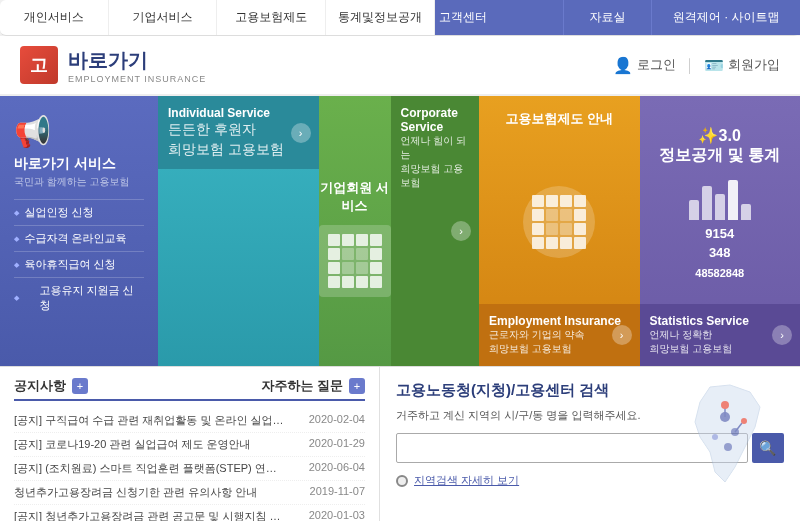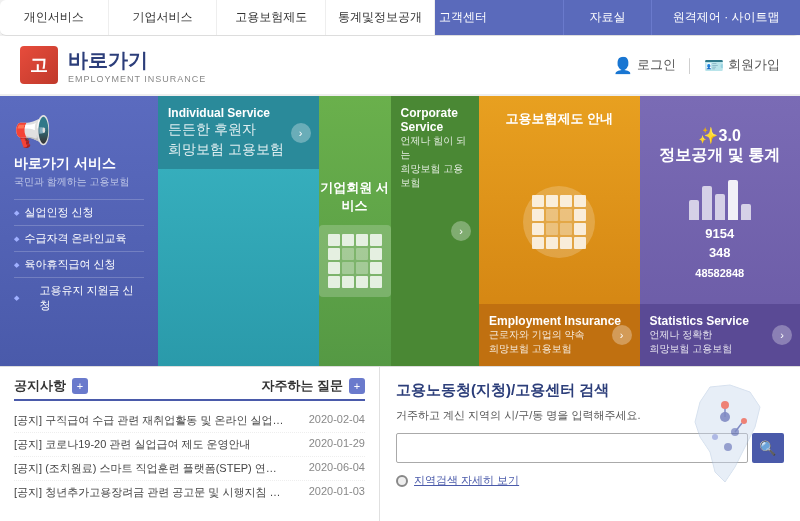--- a/index.html
+++ b/index.html
@@ -182,20 +182,24 @@
         <span style="color:#888;flex-shrink:0;margin-left:6px;">2020-02-04</span>
       </div>
       <div style="display:flex;justify-content:space-between;font-size:11px;color:#444;padding:4px 0;border-bottom:1px dotted #eee;cursor:pointer;">
         <span style="overflow:hidden;text-overflow:ellipsis;white-space:nowrap;max-width:270px;">[공지] 코로나19-20 관련 실업급여 제도 운영안내</span>
         <span style="color:#888;flex-shrink:0;margin-left:6px;">2020-01-29</span>
       </div>
       <div style="display:flex;justify-content:space-between;font-size:11px;color:#444;padding:4px 0;border-bottom:1px dotted #eee;cursor:pointer;">
         <span style="overflow:hidden;text-overflow:ellipsis;white-space:nowrap;max-width:270px;">[공지] (조치원료) 스마트 직업훈련 플랫폼(STEP) 연계서비...</span>
         <span style="color:#888;flex-shrink:0;margin-left:6px;">2020-06-04</span>
       </div>
+      <div style="display:flex;justify-content:space-between;font-size:11px;color:#444;padding:4px 0;border-bottom:1px dotted #eee;cursor:pointer;">
+        <span style="overflow:hidden;text-overflow:ellipsis;white-space:nowrap;max-width:270px;">청년추가고용장려금 신청기한 관련 유의사항 안내</span>
+        <span style="color:#888;flex-shrink:0;margin-left:6px;">2019-11-07</span>
+      </div>
       <div style="display:flex;justify-content:space-between;font-size:11px;color:#444;padding:4px 0;cursor:pointer;">
         <span style="overflow:hidden;text-overflow:ellipsis;white-space:nowrap;max-width:270px;">[공지] 청년추가고용장려금 관련 공고문 및 시행지침 안내</span>
         <span style="color:#888;flex-shrink:0;margin-left:6px;">2020-01-03</span>
       </div>
     </div>
   </div>
 
   <div style="flex:1;padding:14px 16px;position:relative;overflow:hidden;">
     <div style="font-size:15px;font-weight:bold;color:#2c3e7a;margin-bottom:8px;">고용노동청(지청)/고용센터 검색</div>
     <div style="font-size:11px;color:#555;margin-bottom:10px;">거주하고 계신 지역의 시/구/동 명을 입력해주세요.</div>

